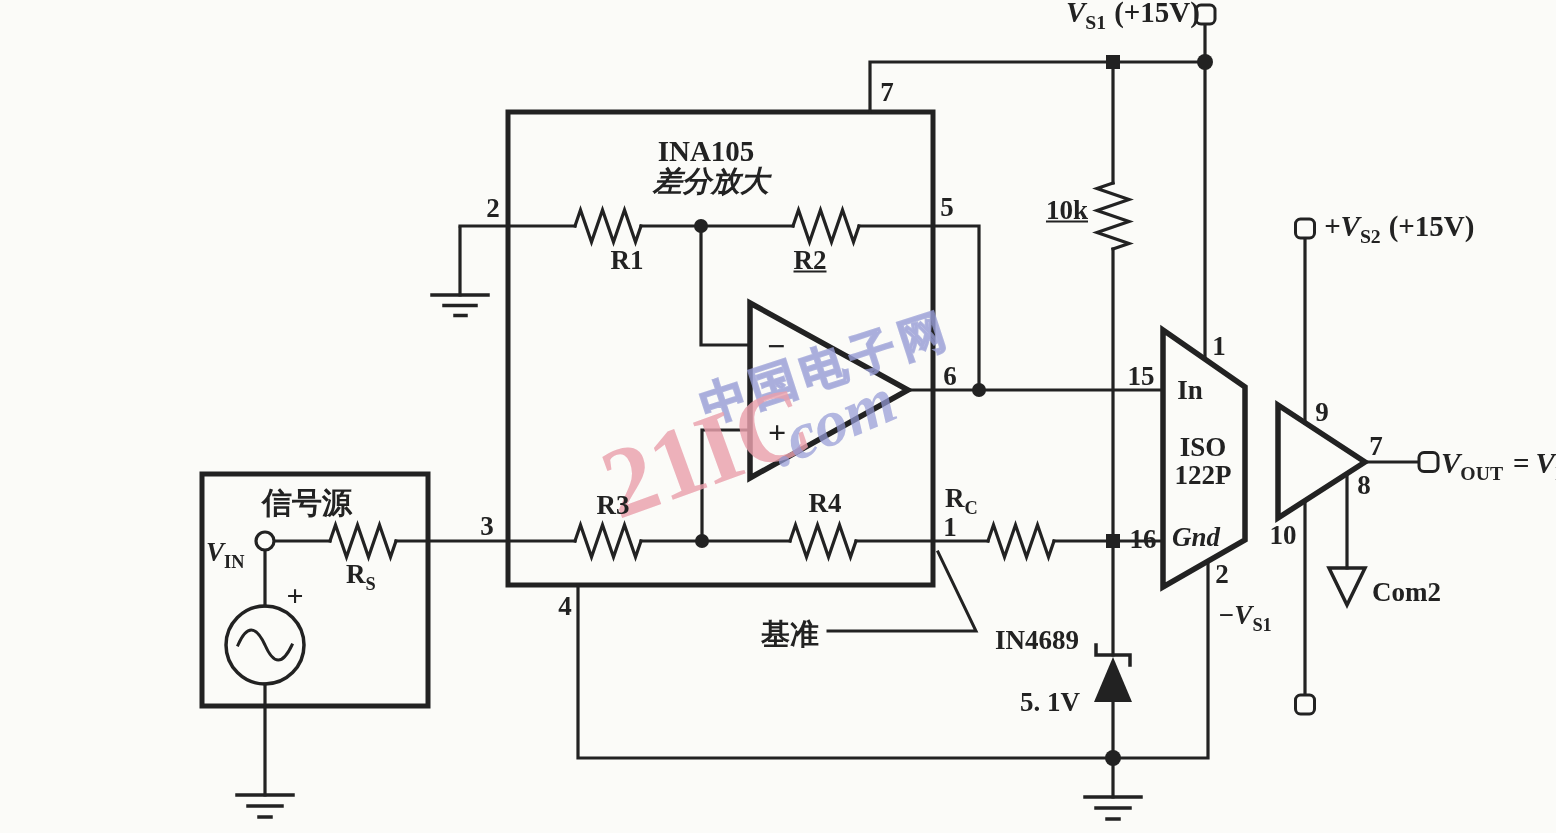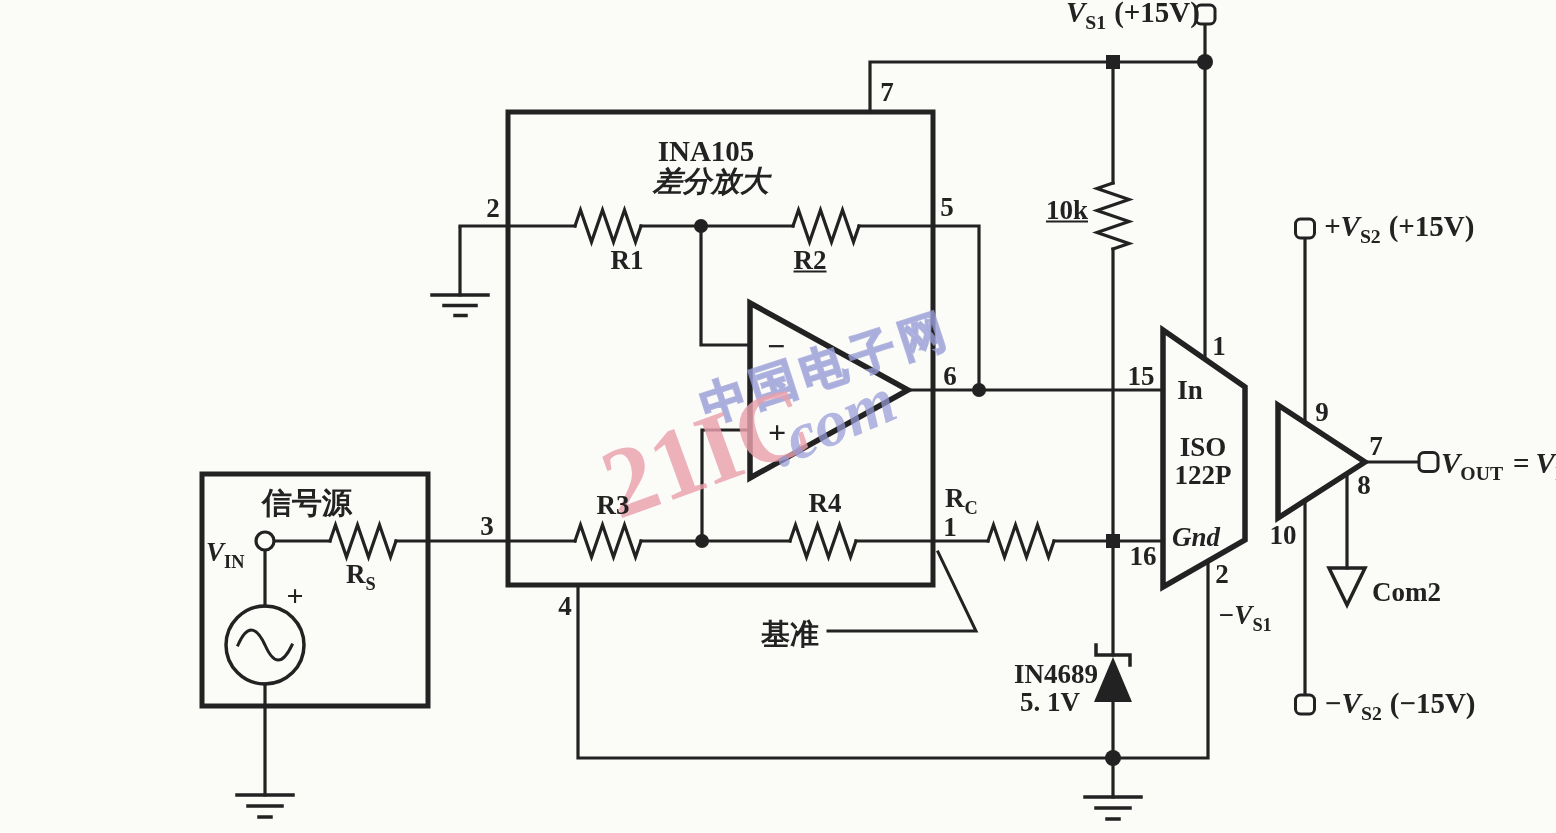--- a/index.html
+++ b/index.html
@@ -106,51 +106,50 @@
       <path d="M1085 797 H1141 M1096 808 H1130 M1107 819 H1119"></path>
     </g>
   </svg>
 
   <div class="wm wm-cn" style="left:826px;top:368px;">中国电子网</div>
   <div class="wm wm-brand" style="left:706px;top:452px;">21IC</div>
   <div class="wm wm-tld" style="left:832px;top:422px;">.com</div>
 
   <div class="lbl ml big" style="left:1066px;top:15px;"><span class="iv">V</span><sub>S1</sub><span class="sp">(+15V)</span></div>
   <div class="lbl ml big" style="left:1324px;top:229px;"><span class="iv">+V</span><sub>S2</sub><span class="sp">(+15V)</span></div>
-  <div class="lbl ml big" style="left:1324px;top:706px;"><span class="iv">−V</span><sub>S2</sub><span class="sp">(−15V)</span></div>
   <div class="lbl ml" style="left:1218px;top:618px;"><span class="iv">−V</span><sub>S1</sub></div>
 
   <div class="lbl c big" style="left:706px;top:151px;">INA105</div>
   <div class="lbl c big" style="left:711px;top:181px;font-style:italic;">差分放大</div>
   <div class="lbl c" style="left:887px;top:92px;">7</div>
   <div class="lbl c" style="left:493px;top:208px;">2</div>
   <div class="lbl c" style="left:947px;top:207px;">5</div>
   <div class="lbl c" style="left:950px;top:376px;">6</div>
   <div class="lbl c" style="left:487px;top:526px;">3</div>
   <div class="lbl c" style="left:950px;top:527px;">1</div>
   <div class="lbl c" style="left:565px;top:606px;">4</div>
   <div class="lbl c" style="left:611px;top:260px;margin-left:16px;">R1</div>
   <div class="lbl c" style="left:810px;top:260px;text-decoration:underline;">R2</div>
   <div class="lbl c" style="left:613px;top:505px;">R3</div>
   <div class="lbl c" style="left:825px;top:503px;">R4</div>
   <div class="lbl c sign" style="left:776px;top:346px;">−</div>
   <div class="lbl c sign" style="left:777px;top:432px;">+</div>
 
   <div class="lbl c" style="left:1067px;top:210px;text-decoration:underline;">10k</div>
   <div class="lbl ml" style="left:945px;top:501px;"><span>R</span><sub>C</sub></div>
-  <div class="lbl c" style="left:1037px;top:674px;margin-left:19px;">IN4689</div>
+  <div class="lbl c" style="left:1037px;top:640px;">IN4689</div>
   <div class="lbl c" style="left:1050px;top:702px;">5. 1V</div>
 
   <div class="lbl c" style="left:1141px;top:376px;">15</div>
   <div class="lbl c" style="left:1190px;top:390px;">In</div>
   <div class="lbl c" style="left:1219px;top:346px;">1</div>
   <div class="lbl c" style="left:1203px;top:447px;">ISO</div>
   <div class="lbl c" style="left:1203px;top:475px;">122P</div>
   <div class="lbl c" style="left:1196px;top:537px;font-style:italic;">Gnd</div>
-  <div class="lbl c" style="left:1143px;top:556px;">16</div>
+  <div class="lbl c" style="left:1143px;top:539px;">16</div>
   <div class="lbl c" style="left:1222px;top:574px;">2</div>
 
   <div class="lbl c" style="left:1322px;top:412px;">9</div>
   <div class="lbl c" style="left:1376px;top:446px;">7</div>
   <div class="lbl c" style="left:1364px;top:485px;">8</div>
   <div class="lbl c" style="left:1283px;top:535px;">10</div>
   <div class="lbl ml" style="left:1372px;top:592px;">Com2</div>
   <div class="lbl ml big" style="left:1441px;top:466px;"><span class="iv">V</span><sub>OUT</sub><span class="eq">=</span><span class="iv">V</span><sub>IN</sub></div>
 
   <div class="lbl c huge" style="left:307px;top:503px;">信号源</div>

